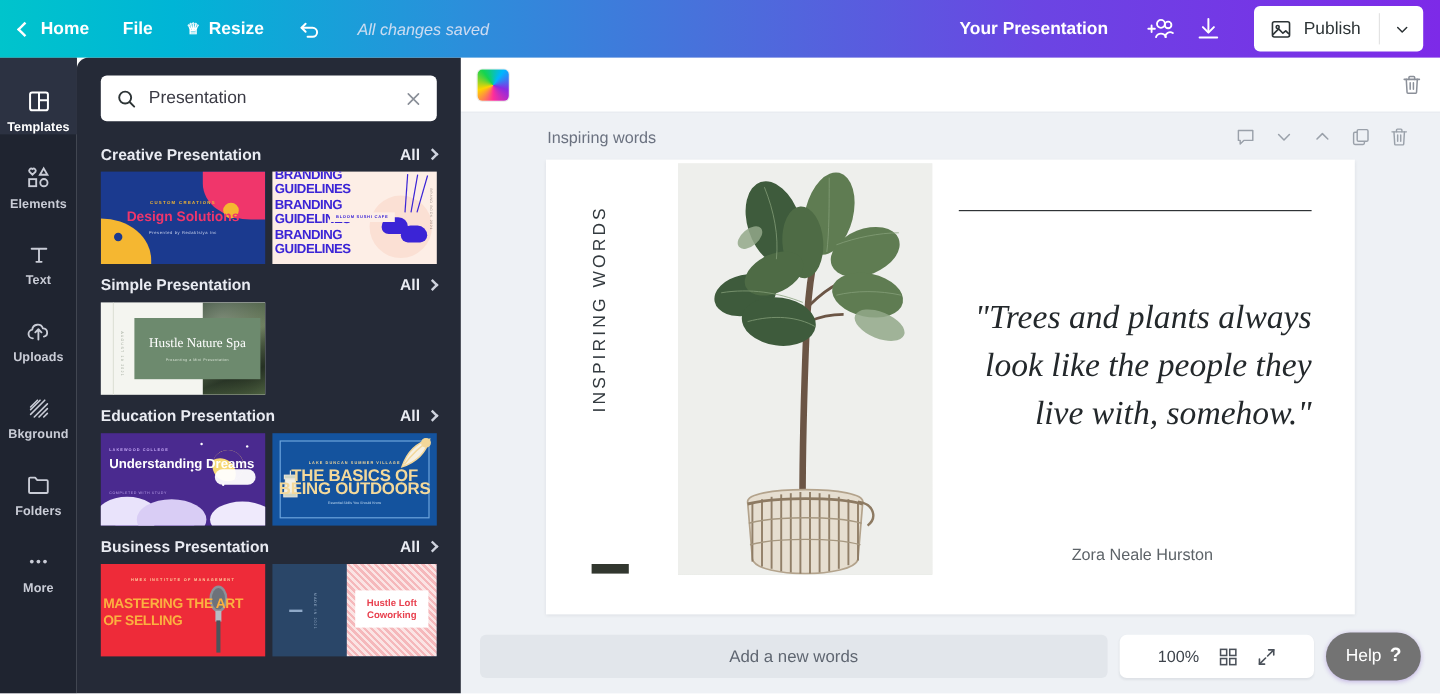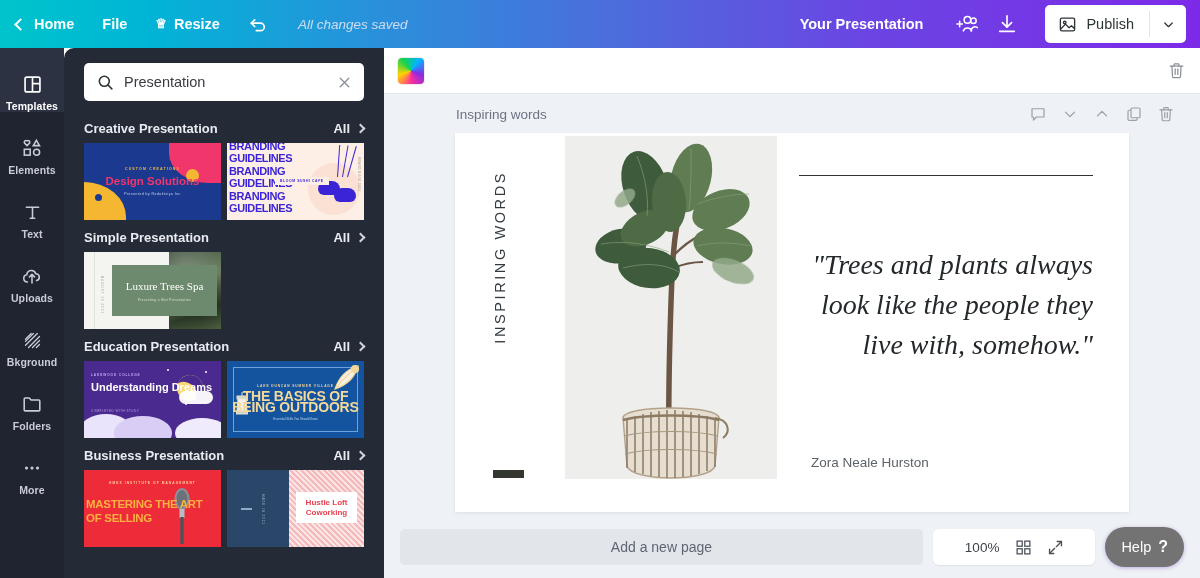--- a/index.html
+++ b/index.html
@@ -244,21 +244,21 @@
   .slide-rule {
     position: absolute; left: 344px; top: 42px; width: 294px; height: 1px; background: #2f3336;
   }
   .quote {
     position: absolute; left: 356px; top: 112px; width: 282px;
     text-align: right; color: #23282b;
     font-family: "Liberation Serif", serif; font-style: italic;
     font-size: 28px; line-height: 40px;
   }
   .quote-author {
-    position: absolute; left: 356px; top: 322px; width: 282px; text-align: left;
+    position: absolute; left: 356px; top: 322px; width: 282px; text-align: center;
     color: #5d6368; font-size: 13.5px; font-family: "Liberation Sans", sans-serif;
   }
 
   
   .bottombar {
     position: absolute; left: 0; bottom: 0; width: 816px; height: 62px;
     display: flex; align-items: center; padding: 0 16px;
   }
   .add-page {
     flex: 1; height: 36px; background: #e2e6eb; border-radius: 5px;
@@ -485,21 +485,21 @@
         <span>All</span>
         <span class="chev-r"></span>
       </span>
     </div>
     <div class="thumb-row">
       <div class="thumb t-spa">
         <div class="photo"></div>
         <div class="rule"></div>
         <div class="vtxt">AUGUST 19 2021</div>
         <div class="card">
-          <div class="ttl">Luxure Trees Spa</div>
+          <div class="ttl">Hustle Nature Spa</div>
           <div class="sub">Presenting a Mini Presentation</div>
         </div>
       </div>
     </div>
 
     <div class="sec-head">
       <span class="sec-title">Education Presentation</span>
       <span class="sec-all">
         <span>All</span>
         <span class="chev-r"></span>
@@ -691,21 +691,21 @@
       </div>
 
       <div class="slide-rule"></div>
 
       <div class="quote">"Trees and plants always look like the people they live with, somehow."</div>
       <div class="quote-author">Zora Neale Hurston</div>
     </div>
 
     <div class="bottombar">
       <div class="add-page">
-        <span>Add a new page</span>
+        <span>Add a new words</span>
       </div>
       <div class="zoom-group">
         <span class="zoom-pct">100%</span>
         <span class="zbtn">
           <svg width="17" height="17" viewBox="0 0 20 20" fill="none" stroke="#4a5059" stroke-width="1.5">
             <rect x="2.5" y="2.5" width="6" height="6"></rect>
             <rect x="11.5" y="2.5" width="6" height="6"></rect>
             <rect x="2.5" y="11.5" width="6" height="6"></rect>
             <rect x="11.5" y="11.5" width="6" height="6"></rect>
           </svg>

